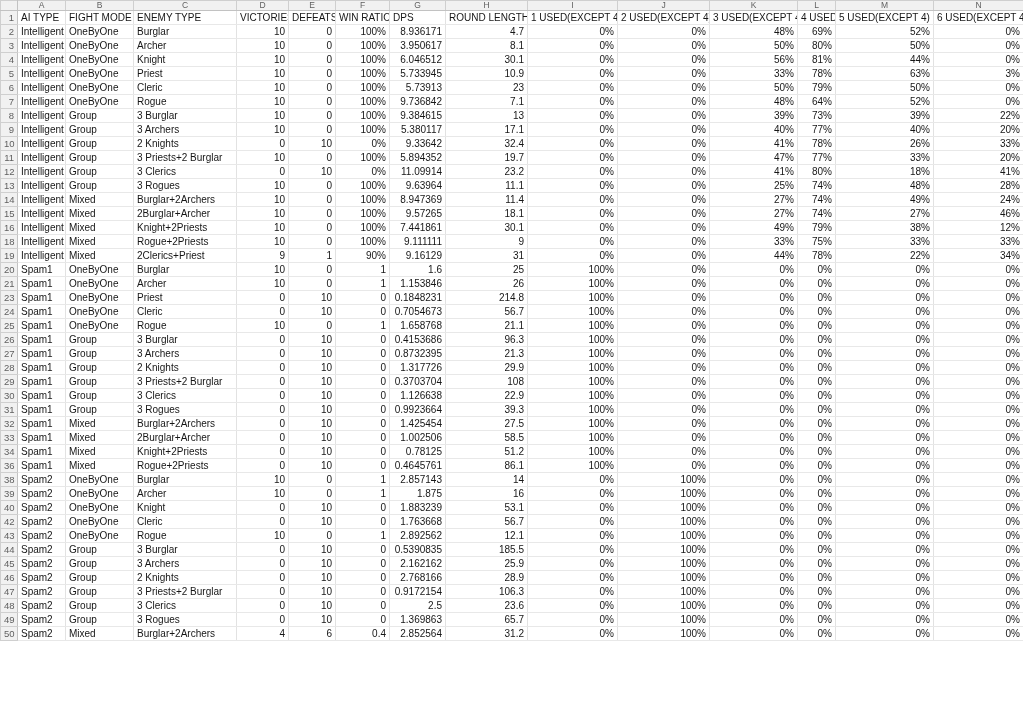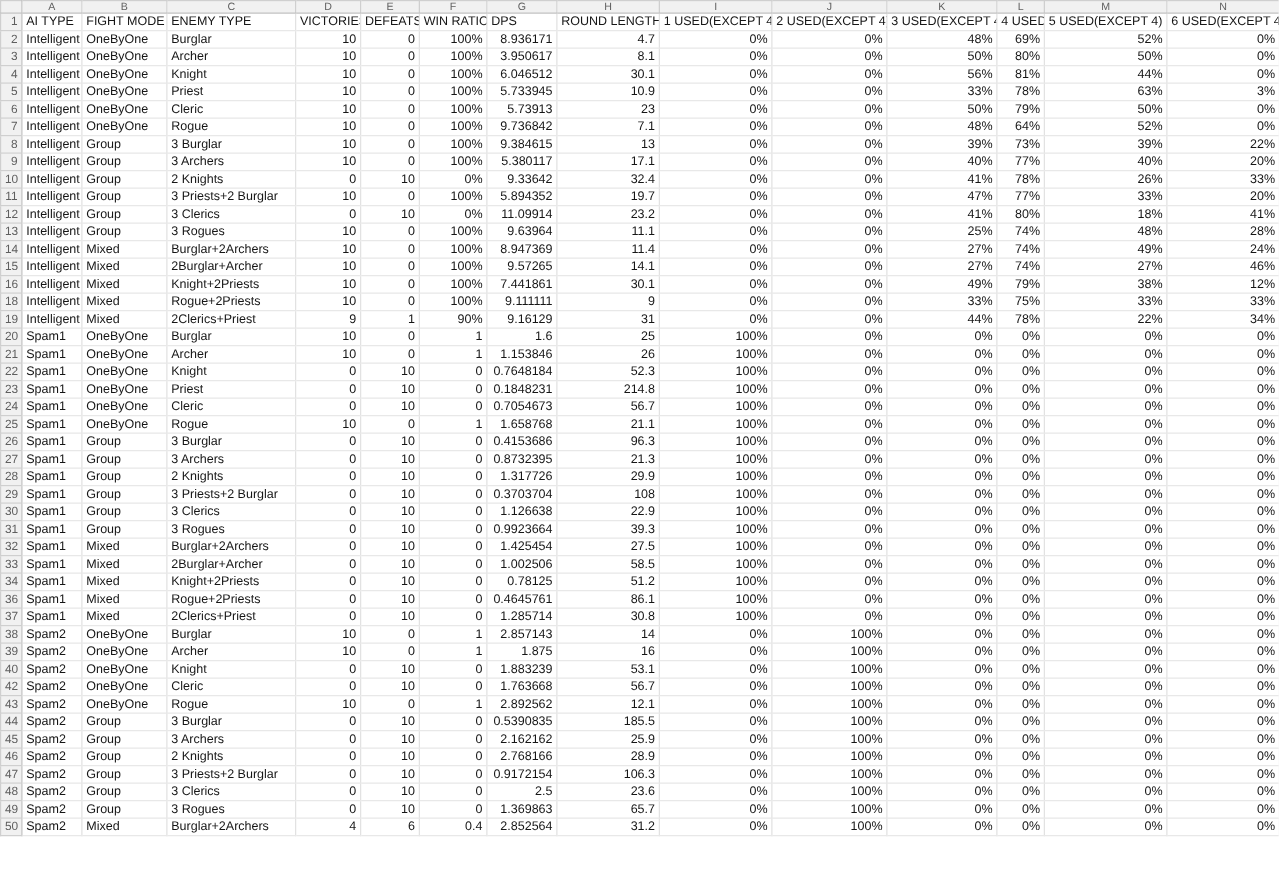--- a/index.html
+++ b/index.html
@@ -335,21 +335,21 @@
         </tr>
         <tr>
           <td class="hdr rownum">15</td>
           <td class="data-cell al">Intelligent</td>
           <td class="data-cell al">Mixed</td>
           <td class="data-cell al">2Burglar+Archer</td>
           <td class="data-cell ar">10</td>
           <td class="data-cell ar">0</td>
           <td class="data-cell ar">100%</td>
           <td class="data-cell ar">9.57265</td>
-          <td class="data-cell ar">14.1</td>
+          <td class="data-cell ar">18.1</td>
           <td class="data-cell ar">0%</td>
           <td class="data-cell ar">0%</td>
           <td class="data-cell ar">27%</td>
           <td class="data-cell ar">74%</td>
           <td class="data-cell ar">27%</td>
           <td class="data-cell ar">46%</td>
         </tr>
         <tr>
           <td class="hdr rownum">16</td>
           <td class="data-cell al">Intelligent</td>
@@ -429,37 +429,20 @@
           <td class="data-cell ar">1.153846</td>
           <td class="data-cell ar">26</td>
           <td class="data-cell ar">100%</td>
           <td class="data-cell ar">0%</td>
           <td class="data-cell ar">0%</td>
           <td class="data-cell ar">0%</td>
           <td class="data-cell ar">0%</td>
           <td class="data-cell ar">0%</td>
         </tr>
         <tr>
-          <td class="hdr rownum">22</td>
-          <td class="data-cell al">Spam1</td>
-          <td class="data-cell al">OneByOne</td>
-          <td class="data-cell al">Knight</td>
-          <td class="data-cell ar">0</td>
-          <td class="data-cell ar">10</td>
-          <td class="data-cell ar">0</td>
-          <td class="data-cell ar">0.7648184</td>
-          <td class="data-cell ar">52.3</td>
-          <td class="data-cell ar">100%</td>
-          <td class="data-cell ar">0%</td>
-          <td class="data-cell ar">0%</td>
-          <td class="data-cell ar">0%</td>
-          <td class="data-cell ar">0%</td>
-          <td class="data-cell ar">0%</td>
-        </tr>
-        <tr>
           <td class="hdr rownum">23</td>
           <td class="data-cell al">Spam1</td>
           <td class="data-cell al">OneByOne</td>
           <td class="data-cell al">Priest</td>
           <td class="data-cell ar">0</td>
           <td class="data-cell ar">10</td>
           <td class="data-cell ar">0</td>
           <td class="data-cell ar">0.1848231</td>
           <td class="data-cell ar">214.8</td>
           <td class="data-cell ar">100%</td>
@@ -659,37 +642,20 @@
         <tr>
           <td class="hdr rownum">36</td>
           <td class="data-cell al">Spam1</td>
           <td class="data-cell al">Mixed</td>
           <td class="data-cell al">Rogue+2Priests</td>
           <td class="data-cell ar">0</td>
           <td class="data-cell ar">10</td>
           <td class="data-cell ar">0</td>
           <td class="data-cell ar">0.4645761</td>
           <td class="data-cell ar">86.1</td>
-          <td class="data-cell ar">100%</td>
-          <td class="data-cell ar">0%</td>
-          <td class="data-cell ar">0%</td>
-          <td class="data-cell ar">0%</td>
-          <td class="data-cell ar">0%</td>
-          <td class="data-cell ar">0%</td>
-        </tr>
-        <tr>
-          <td class="hdr rownum">37</td>
-          <td class="data-cell al">Spam1</td>
-          <td class="data-cell al">Mixed</td>
-          <td class="data-cell al">2Clerics+Priest</td>
-          <td class="data-cell ar">0</td>
-          <td class="data-cell ar">10</td>
-          <td class="data-cell ar">0</td>
-          <td class="data-cell ar">1.285714</td>
-          <td class="data-cell ar">30.8</td>
           <td class="data-cell ar">100%</td>
           <td class="data-cell ar">0%</td>
           <td class="data-cell ar">0%</td>
           <td class="data-cell ar">0%</td>
           <td class="data-cell ar">0%</td>
           <td class="data-cell ar">0%</td>
         </tr>
         <tr>
           <td class="hdr rownum">38</td>
           <td class="data-cell al">Spam2</td>

